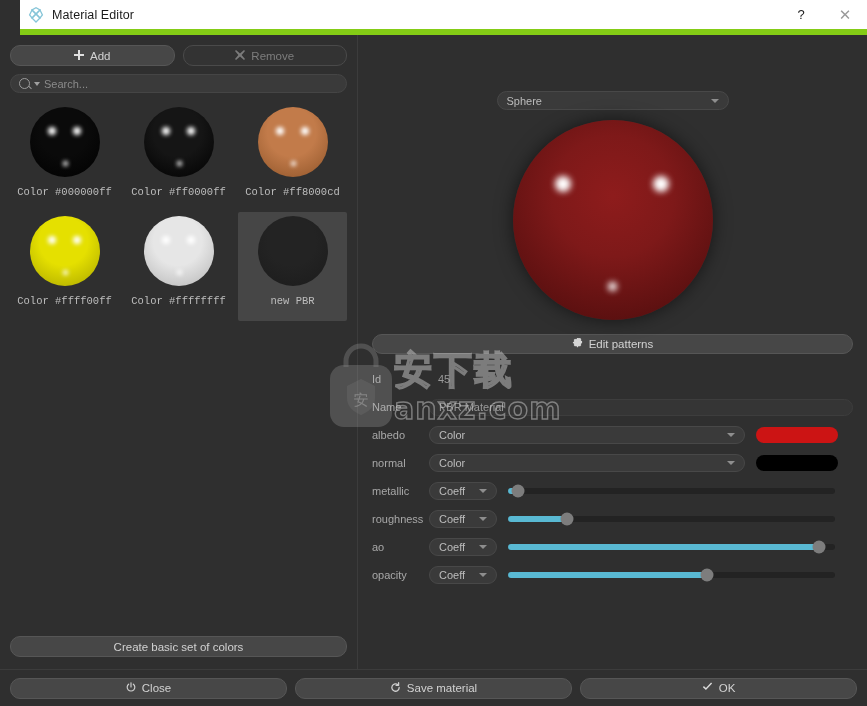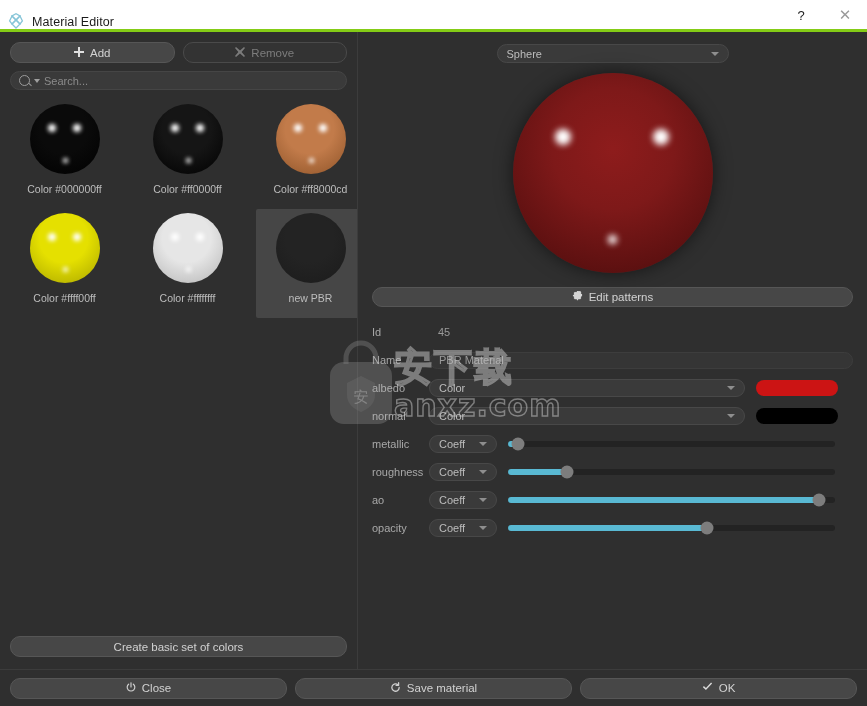--- a/index.html
+++ b/index.html
@@ -21,25 +21,26 @@
     height: 706px;
     background: #2f2f2f;
     display: flex;
     flex-direction: column;
   }
 
   
   .titlebar {
     height: 29px;
     background: #ffffff;
-    border-bottom: 3px solid #84cc16;
-    display: flex;
-    align-items: flex-end;
-    flex: 0 0 auto;
-    position: relative;
+    border-bottom: 6px solid #84cc16;
+    display: flex;
+    align-items: center;
+    flex: 0 0 auto;
+    position: relative;
+    margin-left: 20px;
   }
   .titlebar-icon {
     margin-left: 8px;
     margin-right: 8px;
     width: 16px;
     height: 16px;
     display: block;
   }
   .titlebar-title {
     color: #1b1b1b;
@@ -154,21 +155,22 @@
   
   .grid-scroll {
     flex: 1 1 auto;
     overflow: hidden;
     padding: 10px 10px 0 10px;
     min-height: 0;
   }
   .grid {
     display: grid;
     grid-template-columns: repeat(3, 109px);
-    gap: 0px 14px;
+    gap: 0px 5px;
+    font-family: Liberation Mono, monospace;
   }
   .mat-cell {
     width: 109px;
     height: 109px;
     display: flex;
     flex-direction: column;
     align-items: center;
     justify-content: flex-start;
     padding-top: 4px;
     box-sizing: border-box;
@@ -203,20 +205,21 @@
     padding: 8px 10px 12px 10px;
     flex: 0 0 auto;
   }
   .left-bottom .pill { height: 21px; }
 
   
   .shape-row {
     padding: 12px 0 0 0;
     display: flex;
     justify-content: center;
+    margin-top: 44px;
   }
   .combo {
     height: 19px;
     border-radius: 10px;
     background: #3a3a3a;
     border: 1px solid #484848;
     display: flex;
     align-items: center;
     padding: 0 9px;
     box-sizing: border-box;

